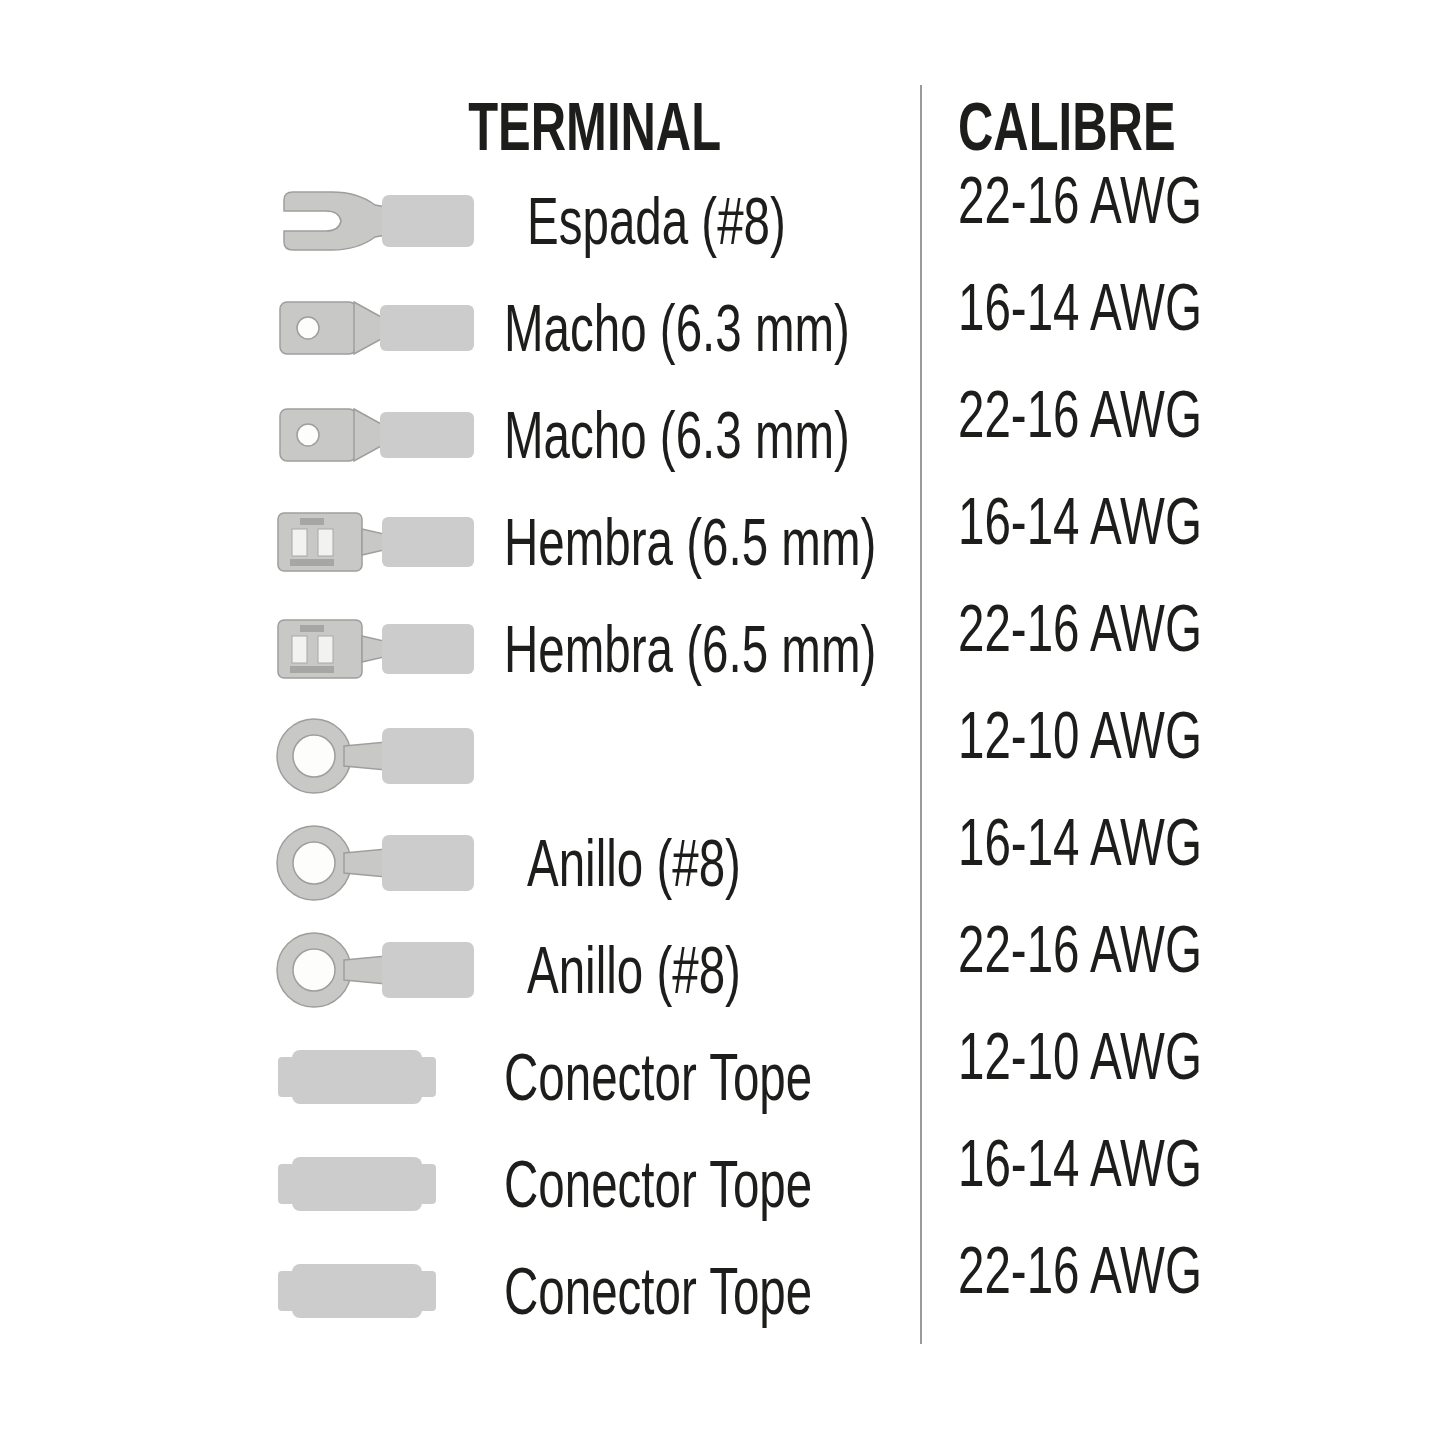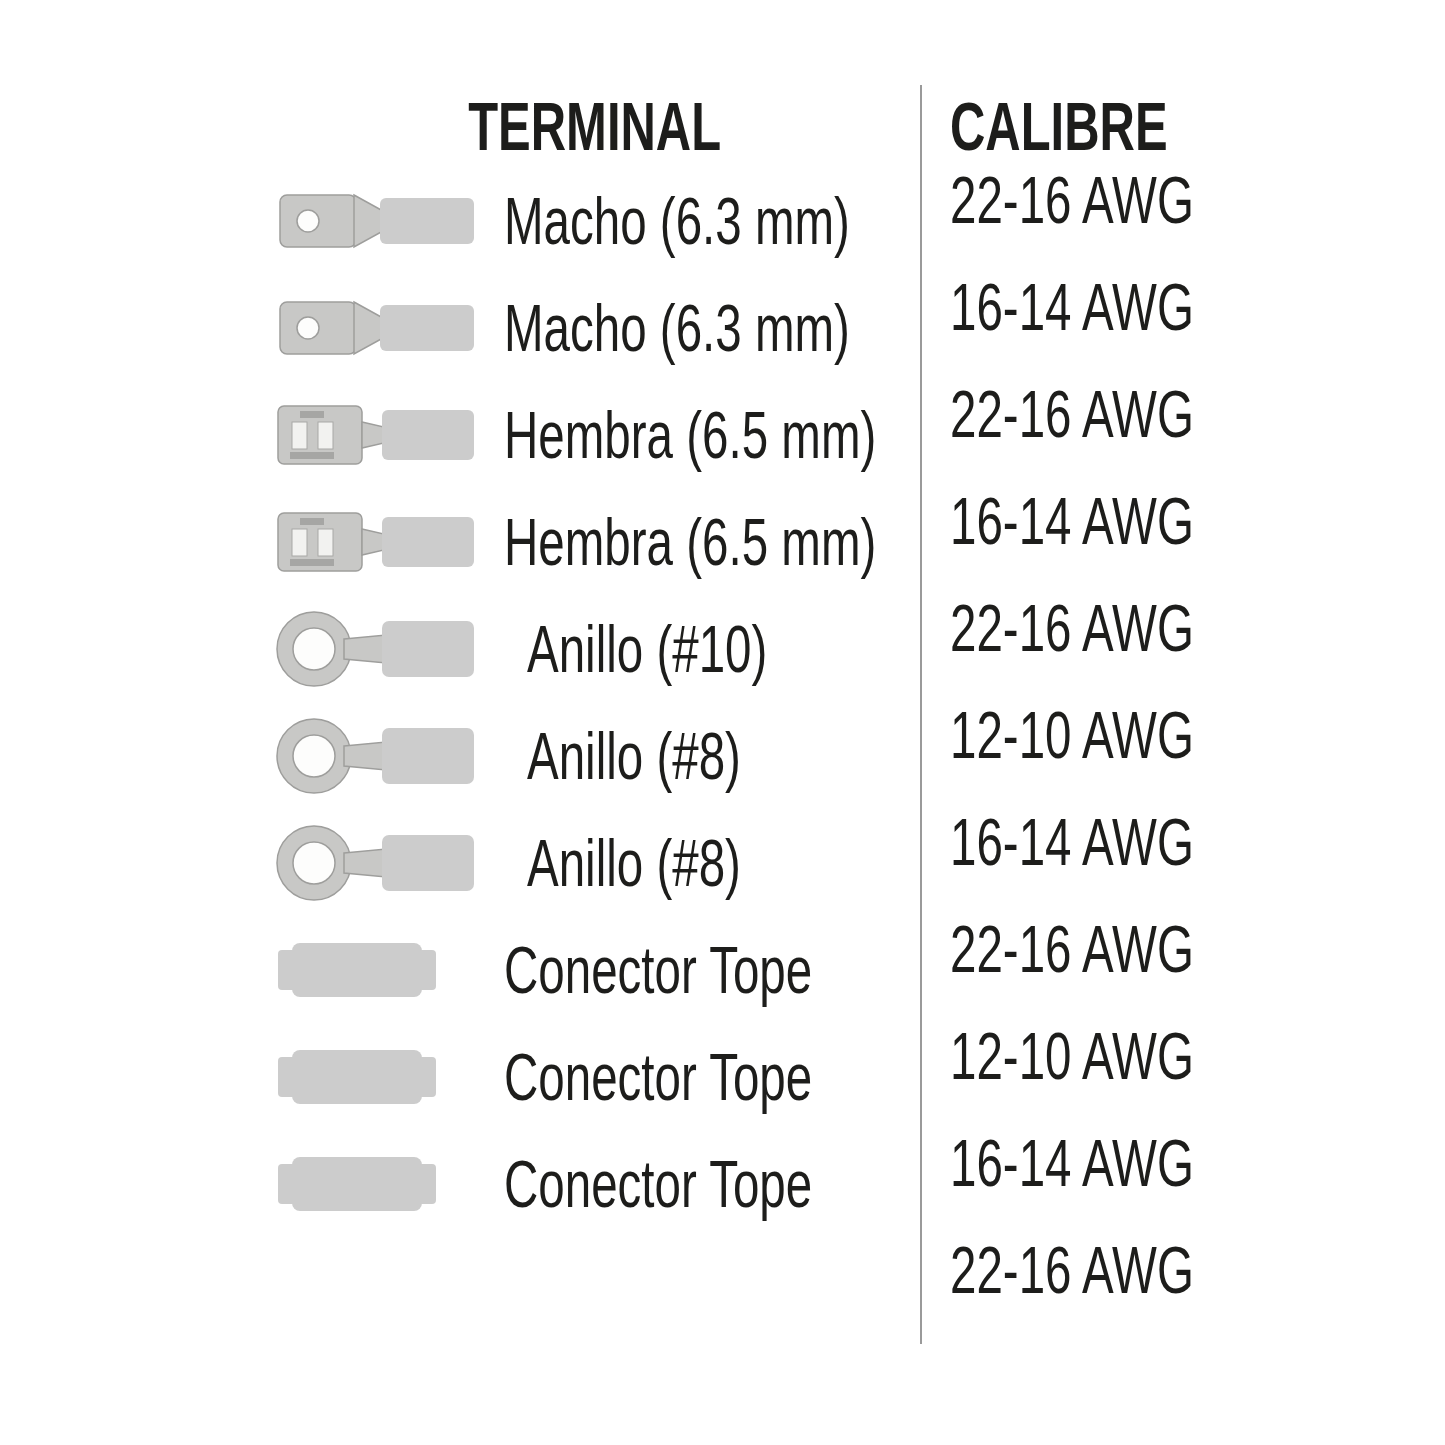--- a/index.html
+++ b/index.html
@@ -4,21 +4,21 @@
 <style>
   html,body{margin:0;padding:0}
   body{
     width:1445px;height:1445px;background:#ffffff;
     font-family:"Liberation Sans",sans-serif;color:#1d1d1b;
     overflow:hidden;position:relative;
   }
   .canvas{position:absolute;top:85px;left:270px;display:flex;align-items:stretch}
   .col-left{width:650px}
   .divider{width:2px;background:#9a9a9a}
-  .col-right{width:500px;padding-left:28px;box-sizing:border-box}
+  .col-right{width:500px;padding-left:36px;box-sizing:border-box}
   .head-cell{height:82px;display:flex;align-items:center}
   .col-left .head-cell{justify-content:center;}
   .hdr{font-weight:700;font-size:68px;line-height:1}
   .cond{display:inline-block;transform:scaleX(0.72);transform-origin:0 50%;white-space:nowrap}
   .cond-c{transform-origin:50% 50%}
   .row{height:107px;display:flex;align-items:center}
   .icon-cell{width:235px;height:107px;display:flex;align-items:center}
   .icon-cell svg{width:212px;height:106px;display:block}
   .label-cell{padding-left:22px}
   .label{font-size:66px;font-weight:400;line-height:1}
@@ -33,20 +33,32 @@
 </style>
 </head>
 <body style="color: rgb(29, 29, 27);">
 
 <div class="canvas">
   <div class="col-left">
     <div class="head-cell">
       <span class="cond cond-c hdr">TERMINAL</span>
     </div>
     <div id="rows-left">
+  <div class="row">
+    <div class="icon-cell">
+      <svg viewBox="0 0 212 106">
+        <path class="metal" d="M14,32 Q14,24 23,24 L62,24 C84,24 97,31 105,37 L116,39 L116,67 L105,69 C97,75 84,82 62,82 L23,82 Q14,82 14,74 L14,63 L56,63 Q69,63 71,53 Q69,43 56,43 L14,43 Z"></path>
+        <rect class="sleeve" x="112" y="27" width="92" height="52" rx="7" fill="#d41a44"></rect>
+      </svg>
+
+    </div>
+    <div class="label-cell">
+      <span class="cond label">Espada (#8)</span>
+    </div>
+  </div>
 
   <div class="row">
     <div class="icon-cell">
 
       <svg viewBox="0 0 212 106">
         <rect class="metal" x="10" y="27" width="76" height="52" rx="7"></rect>
         <circle class="hole" cx="38" cy="53" r="11"></circle>
         <path class="metal" d="M84,27 L113,43 L113,63 L84,79 Z"></path>
         <rect class="sleeve" x="110" y="30" width="94" height="46" rx="6" fill="#1569ad"></rect>
       </svg>
@@ -115,23 +127,20 @@
     <div class="icon-cell">
 
       <svg viewBox="0 0 212 106">
         <circle class="metal" cx="44" cy="53" r="37"></circle>
         <circle class="hole" cx="44" cy="53" r="21"></circle>
         <path class="metal" d="M74,43 L116,39 L116,67 L74,63 Z"></path>
         <rect class="sleeve" x="112" y="25" width="92" height="56" rx="7" fill="#f9d40e"></rect>
       </svg>
 
     </div>
-    <div class="label-cell">
-      <span class="cond label">Anillo (#10)</span>
-    </div>
   </div>
 
   <div class="row">
     <div class="icon-cell">
 
       <svg viewBox="0 0 212 106">
         <circle class="metal" cx="44" cy="53" r="37"></circle>
         <circle class="hole" cx="44" cy="53" r="21"></circle>
         <path class="metal" d="M74,43 L116,39 L116,67 L74,63 Z"></path>
         <rect class="sleeve" x="112" y="25" width="92" height="56" rx="7" fill="#d41a44"></rect>

